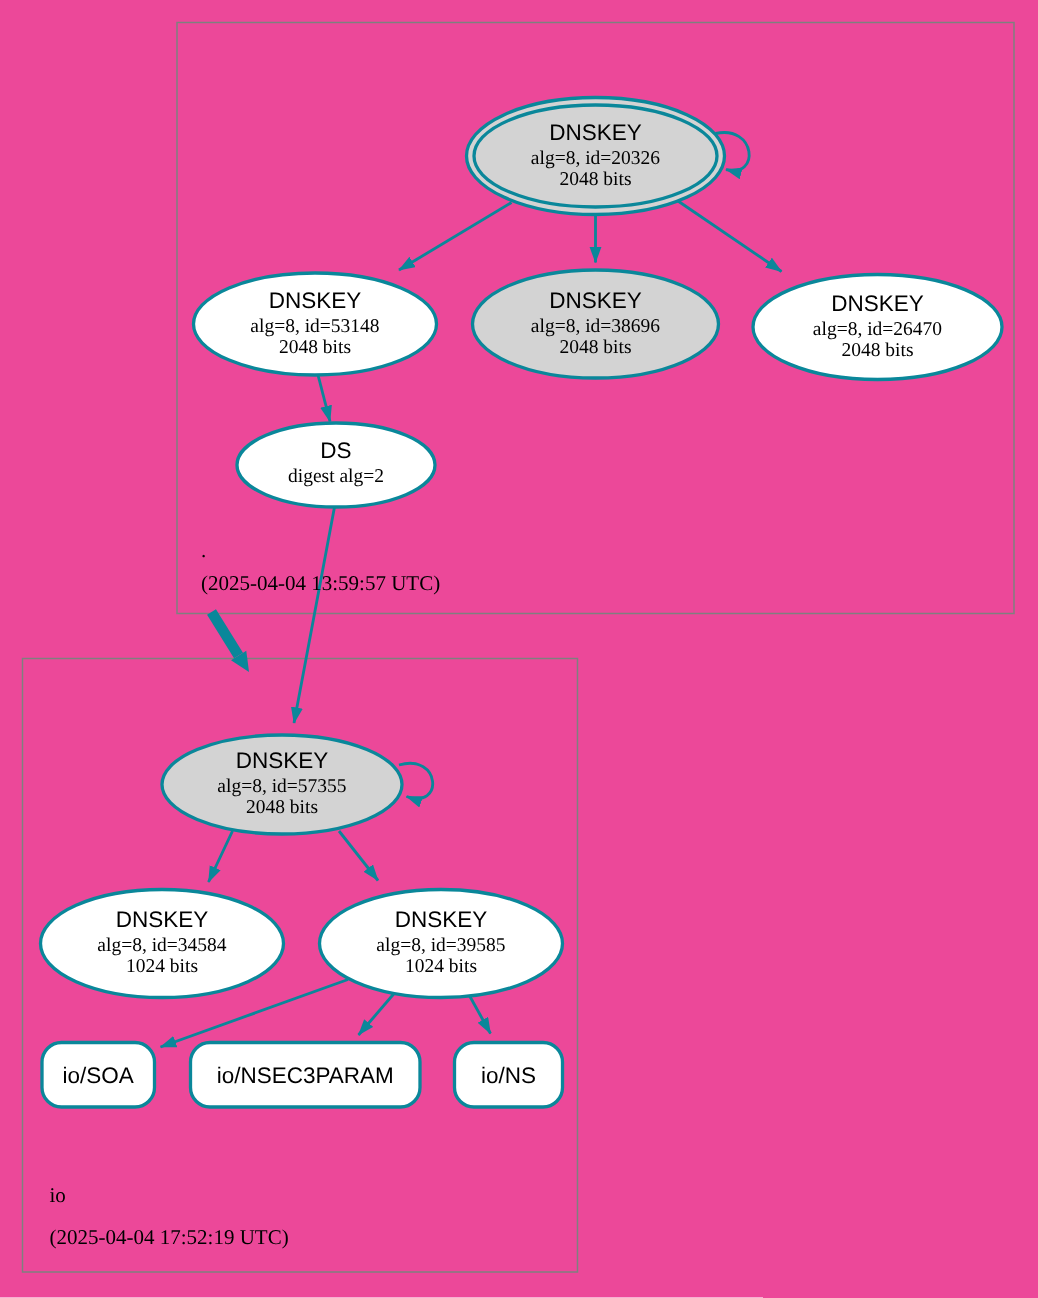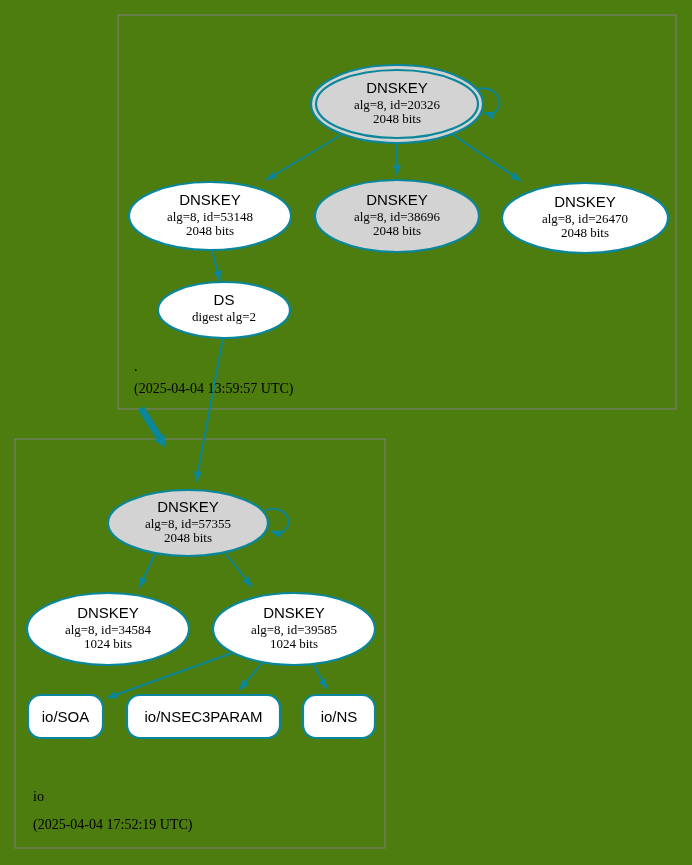--- a/index.html
+++ b/index.html
@@ -1,16 +1,16 @@
 <!DOCTYPE html>
 <html><head>
 <meta charset="utf-8">
 <style>
   html,body{margin:0;padding:0;background:#ffffff;}
-  .canvas{position:relative;width:692px;height:865px;background:#4d7c0f;overflow:hidden;
+  .canvas{position:relative;width:692px;height:865px;background:#ec4899;overflow:hidden;
           font-family:"Liberation Sans",sans-serif;}
   svg{position:absolute;left:0;top:0;}
   text{fill:#000000;}
   .node-title{font-family:"Liberation Sans",sans-serif;font-size:15px;text-anchor:middle;}
   .node-detail{font-family:"Liberation Serif",serif;font-size:13px;text-anchor:middle;}
   .rr-label{font-family:"Liberation Sans",sans-serif;font-size:15px;text-anchor:middle;}
   .zone-label{font-family:"Liberation Serif",serif;font-size:14px;text-anchor:start;}
   .edge{fill:none;stroke:#0a879a;stroke-width:1.9;}
   .node-stroke{stroke:#0a879a;stroke-width:2.2;}
   .cluster{fill:none;stroke:#7f7f7f;stroke-width:1;}

